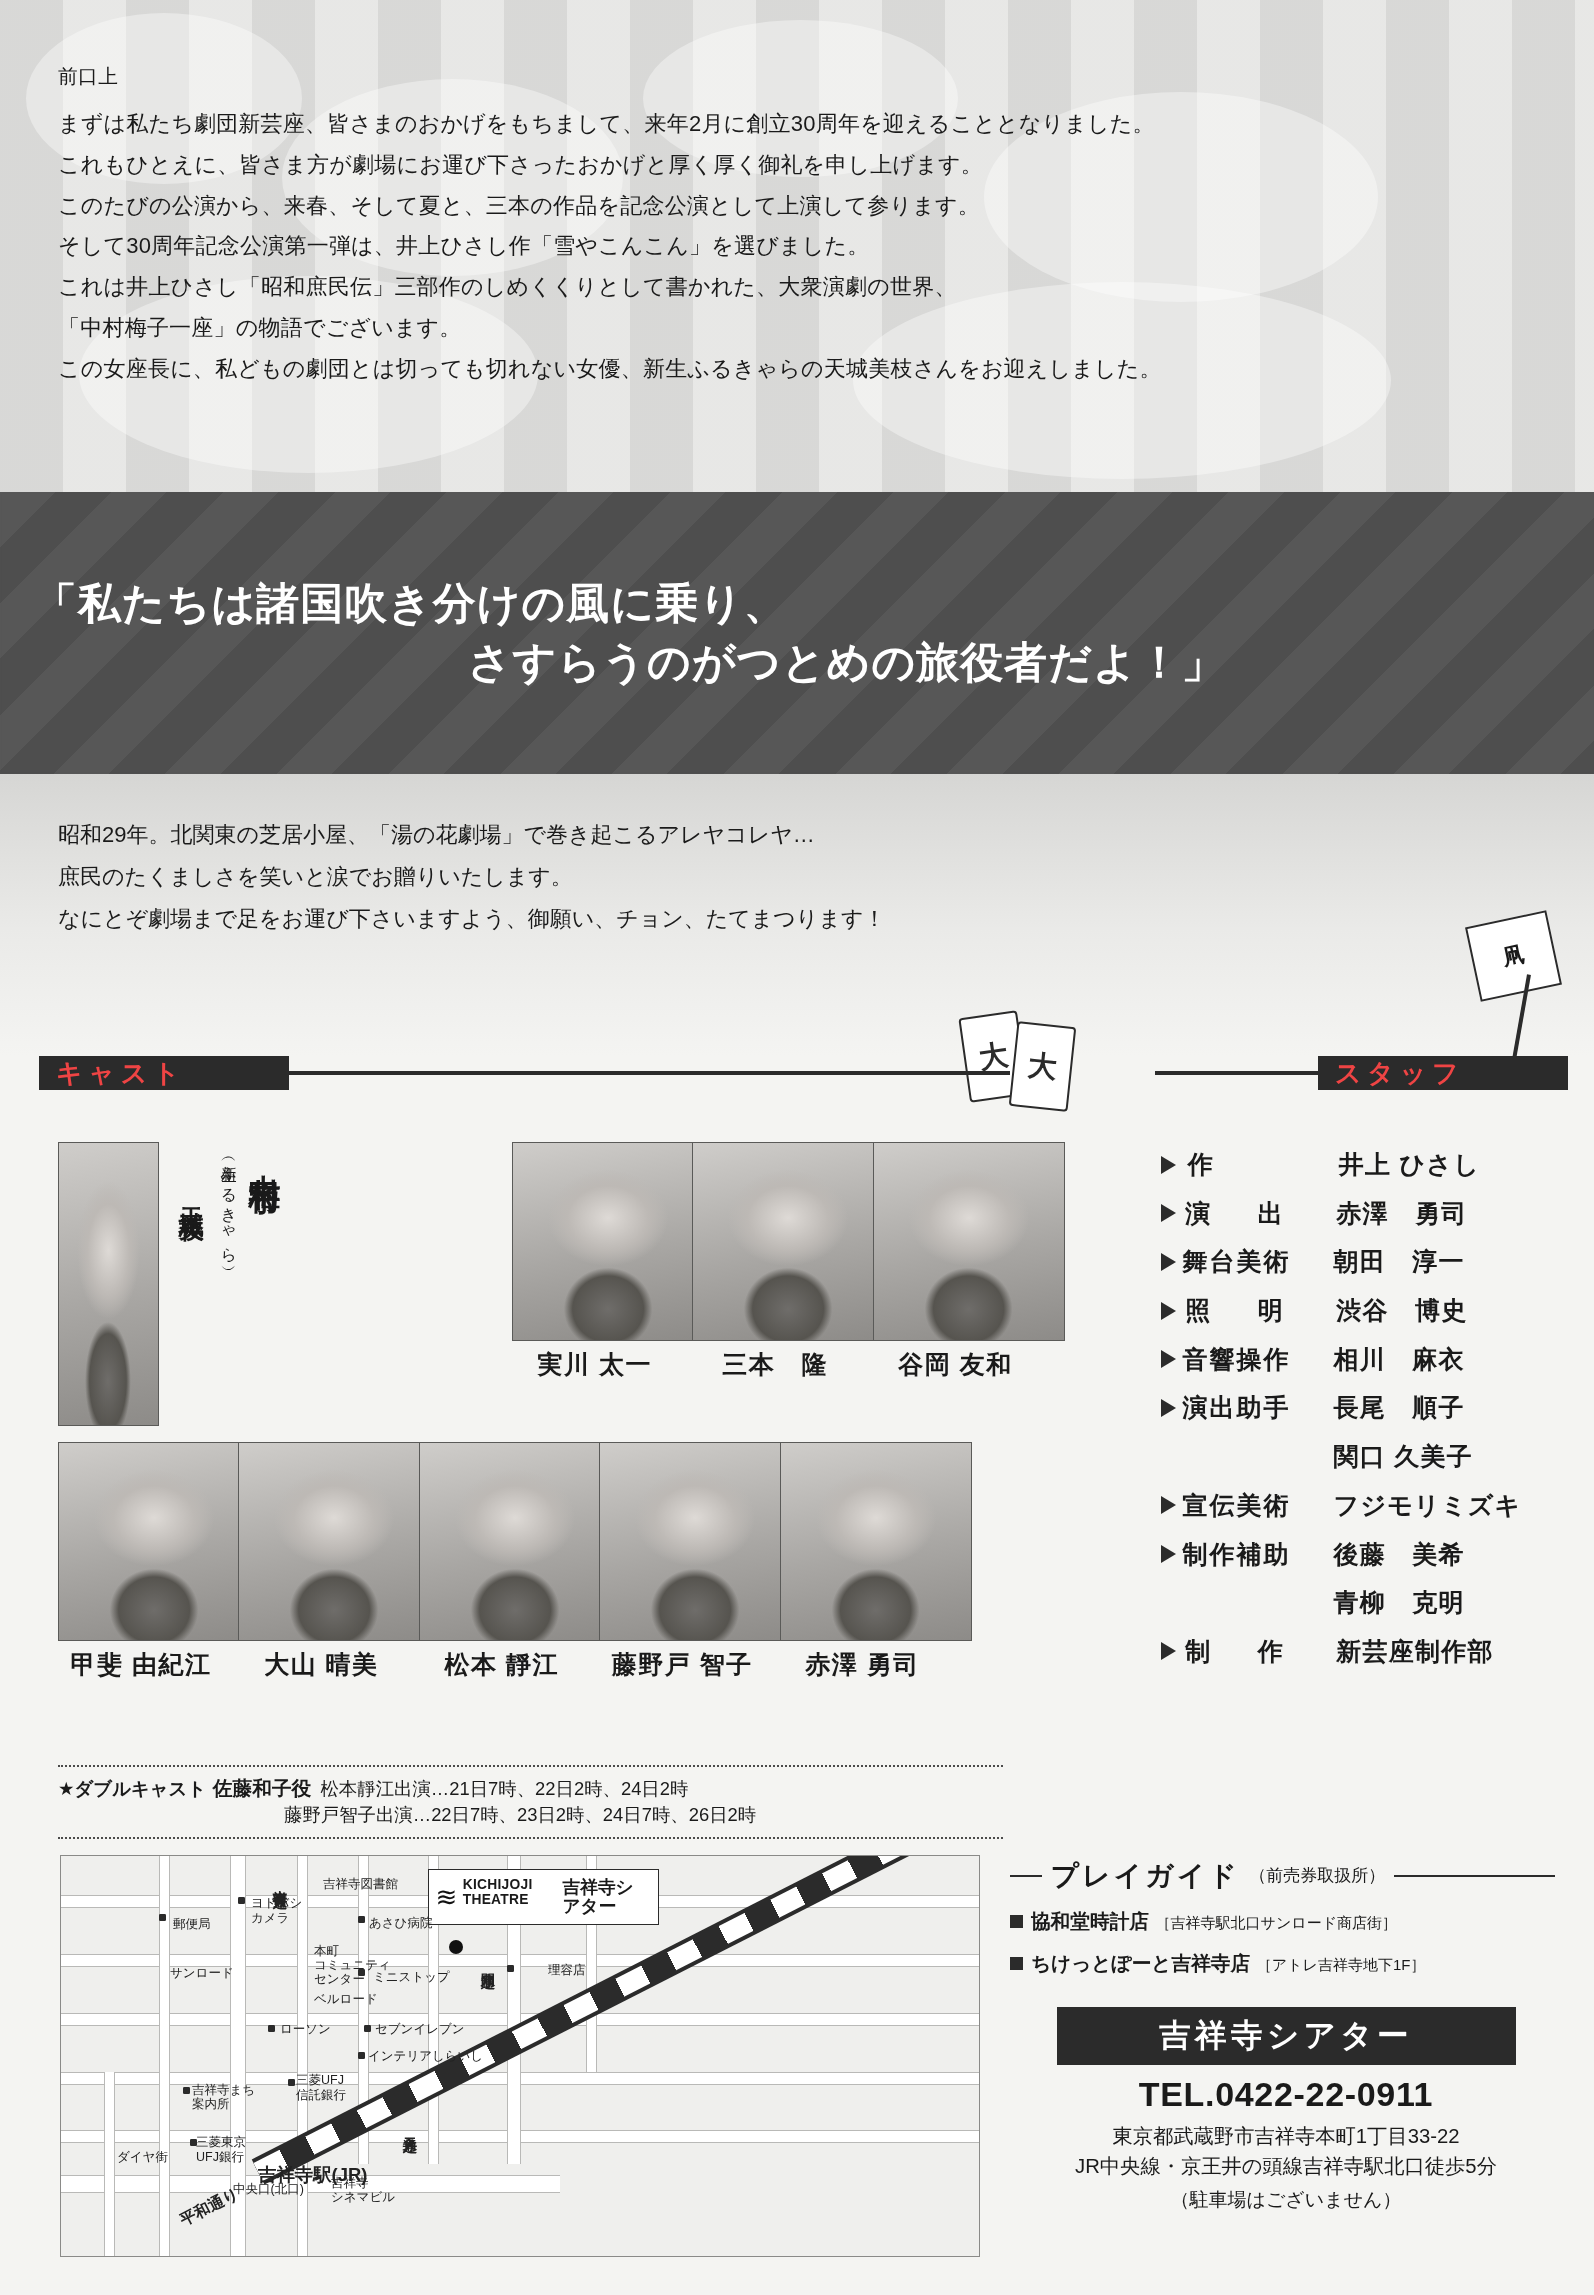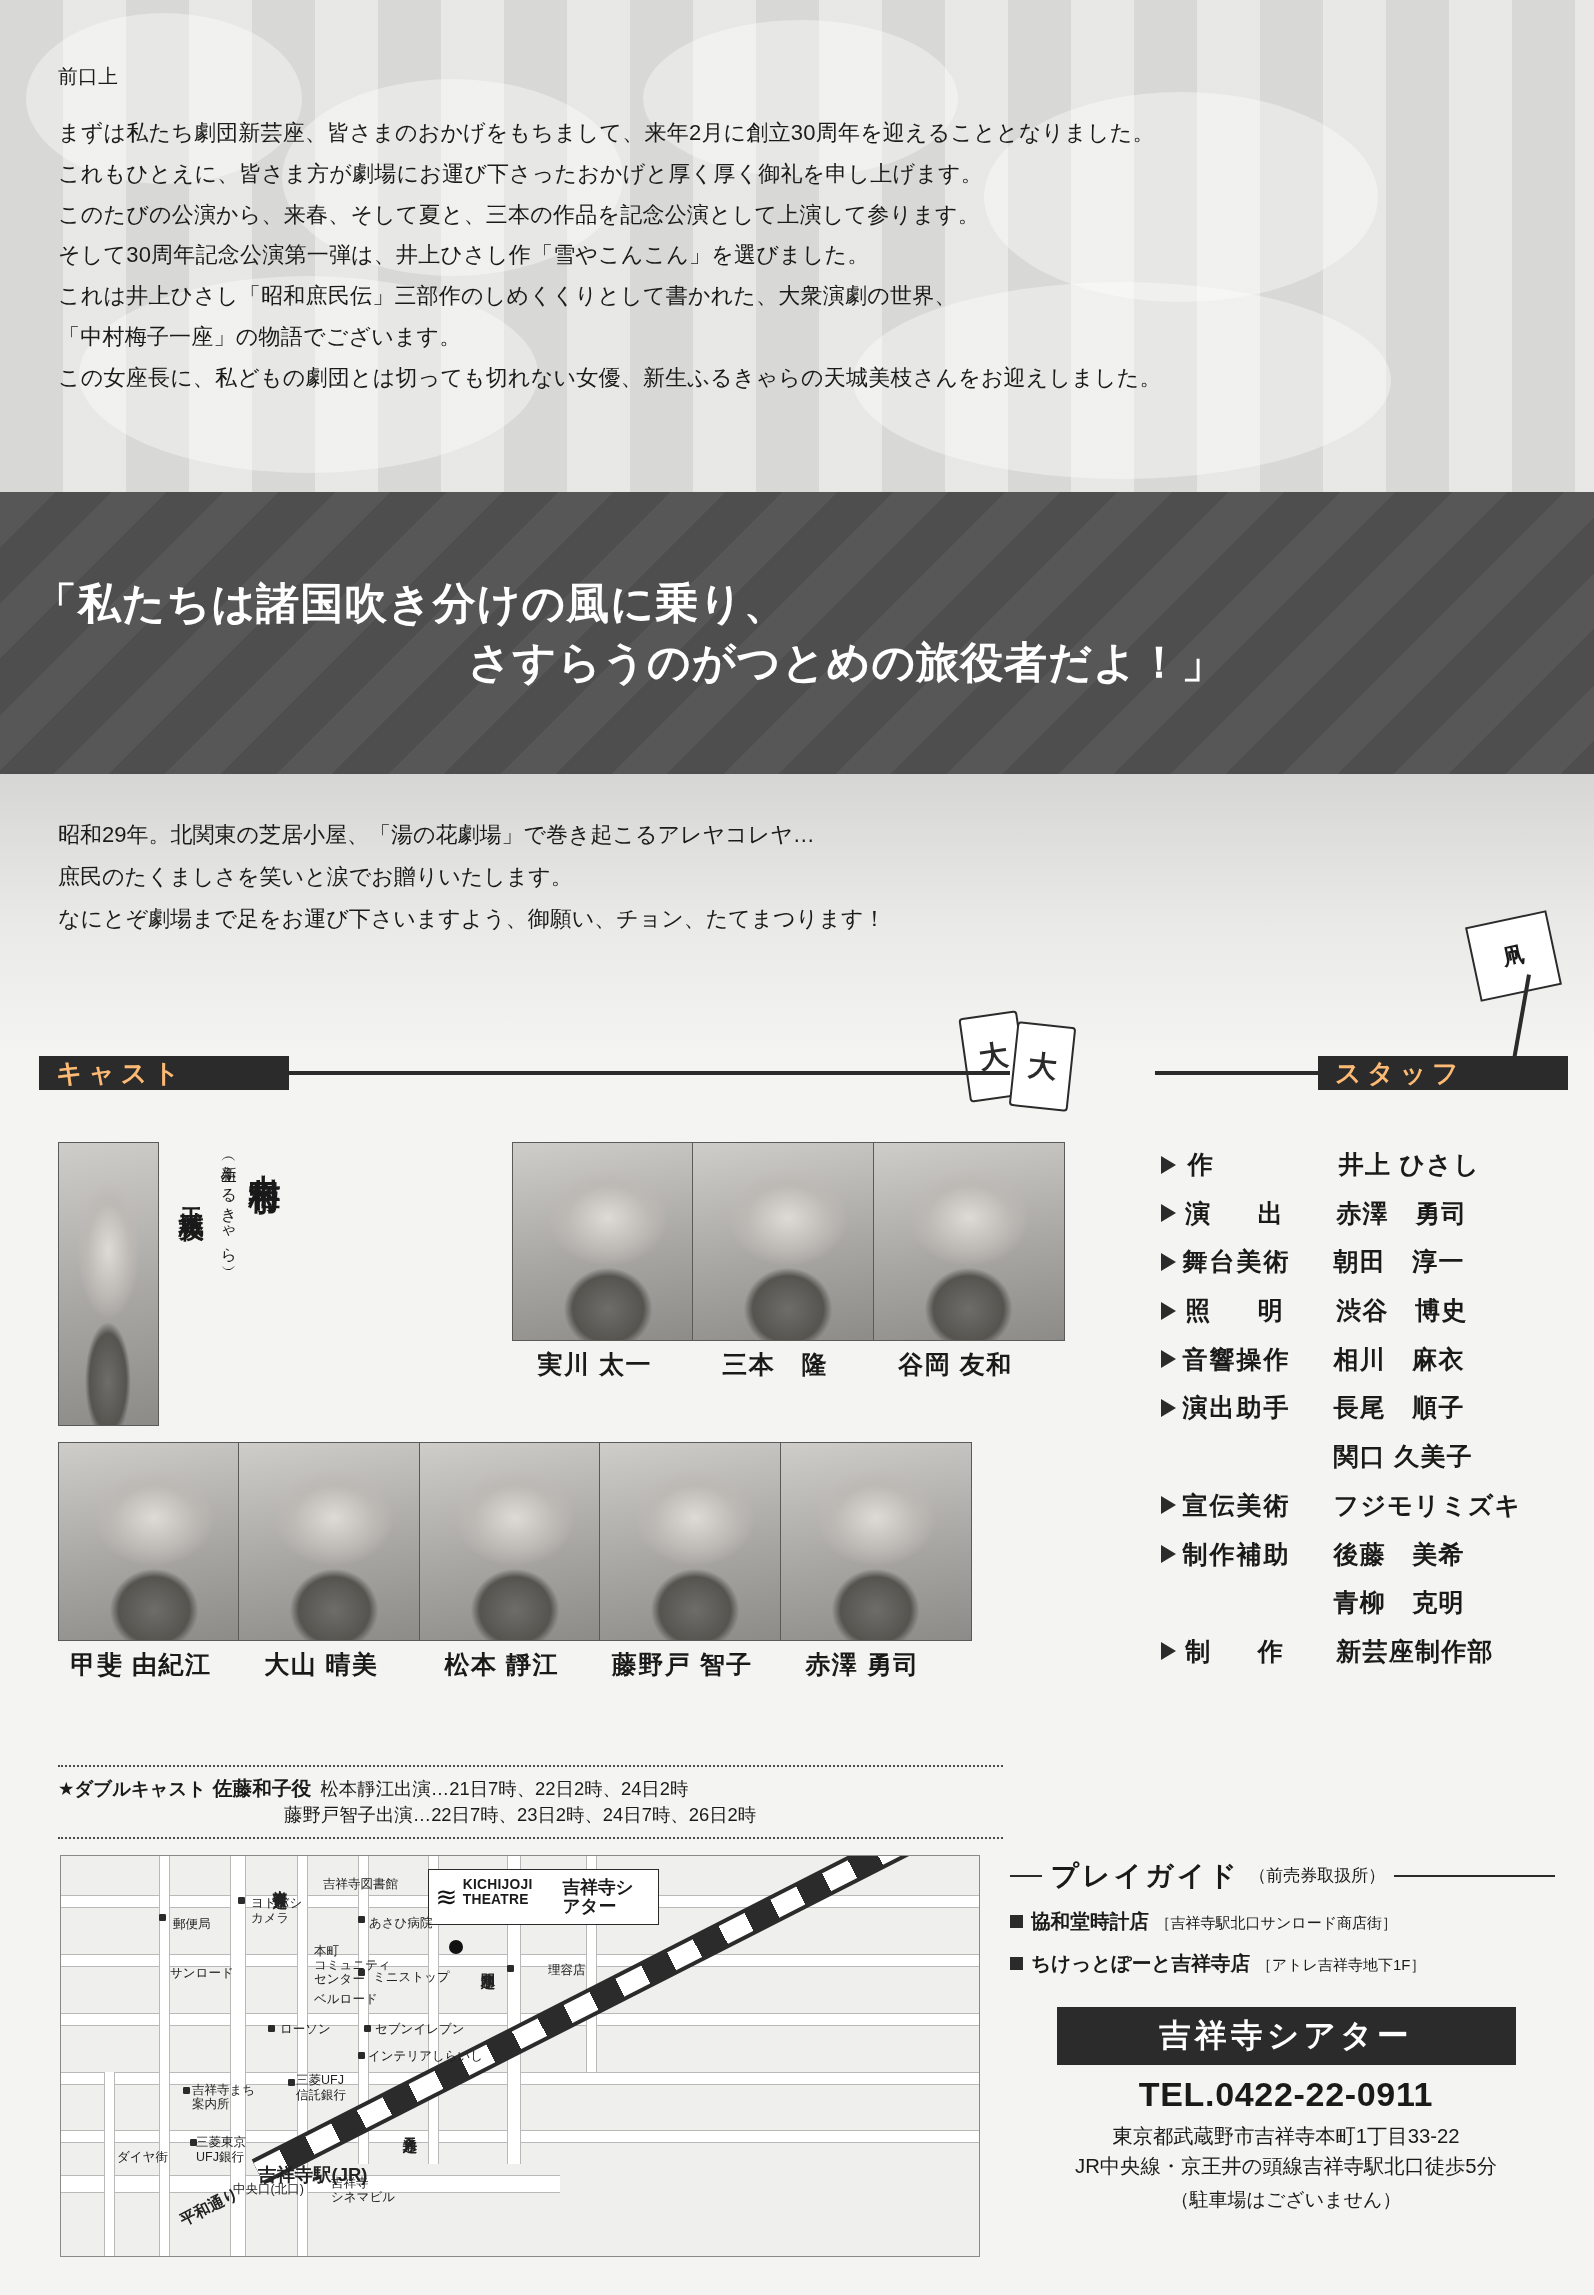--- a/index.html
+++ b/index.html
@@ -31,21 +31,21 @@
     position:absolute;left:0;top:774px;width:1595px;height:282px;
     background:linear-gradient(180deg,#d6d6d4 0%,#eaeae8 55%,#f4f4f2 100%);
   }
   
   .page{position:absolute;inset:0;z-index:2;}
 
   
   .greeting{
     position:absolute;left:58px;top:63px;width:1489px;
   }
-  .greeting .lead{font-size:19.7px;margin-bottom:25px;letter-spacing:.02em;}
+  .greeting .lead{font-size:19.7px;margin-bottom:16px;letter-spacing:.02em;}
   .greeting p{
     font-size:22px;line-height:1.62;margin:0 0 5.2px 0;letter-spacing:.01em;
     white-space:nowrap;
   }
 
   
   .quote-band{
     position:absolute;left:0;top:492px;width:1595px;height:282px;
     background:#4e4e4e;
     color:#fff;
@@ -77,21 +77,21 @@
 
   
   .sec-head{
     position:absolute;display:flex;align-items:center;
   }
   .sec-head .bar{
     height:34px;background:#2b2b2b;display:flex;align-items:center;
     padding:0 17px 0 17px;
   }
   .sec-head .bar span{
-    color:#fdba74;font-size:26px;font-weight:700;letter-spacing:.22em;text-align:right;
+    color:#ef4444;font-size:26px;font-weight:700;letter-spacing:.22em;text-align:right;
   }
   .sec-head .tail{
     height:3.9px;background:#2b2b2b;flex:1;
   }
   #cast-head{left:39px;top:1056px;width:971px;}
   #cast-head .bar{width:216px;}
   #staff-head{left:1155px;top:1056px;width:413px;}
   #staff-head .bar{width:216px;}
   .sec-head.left-tail .tail{order:-1;}
 

